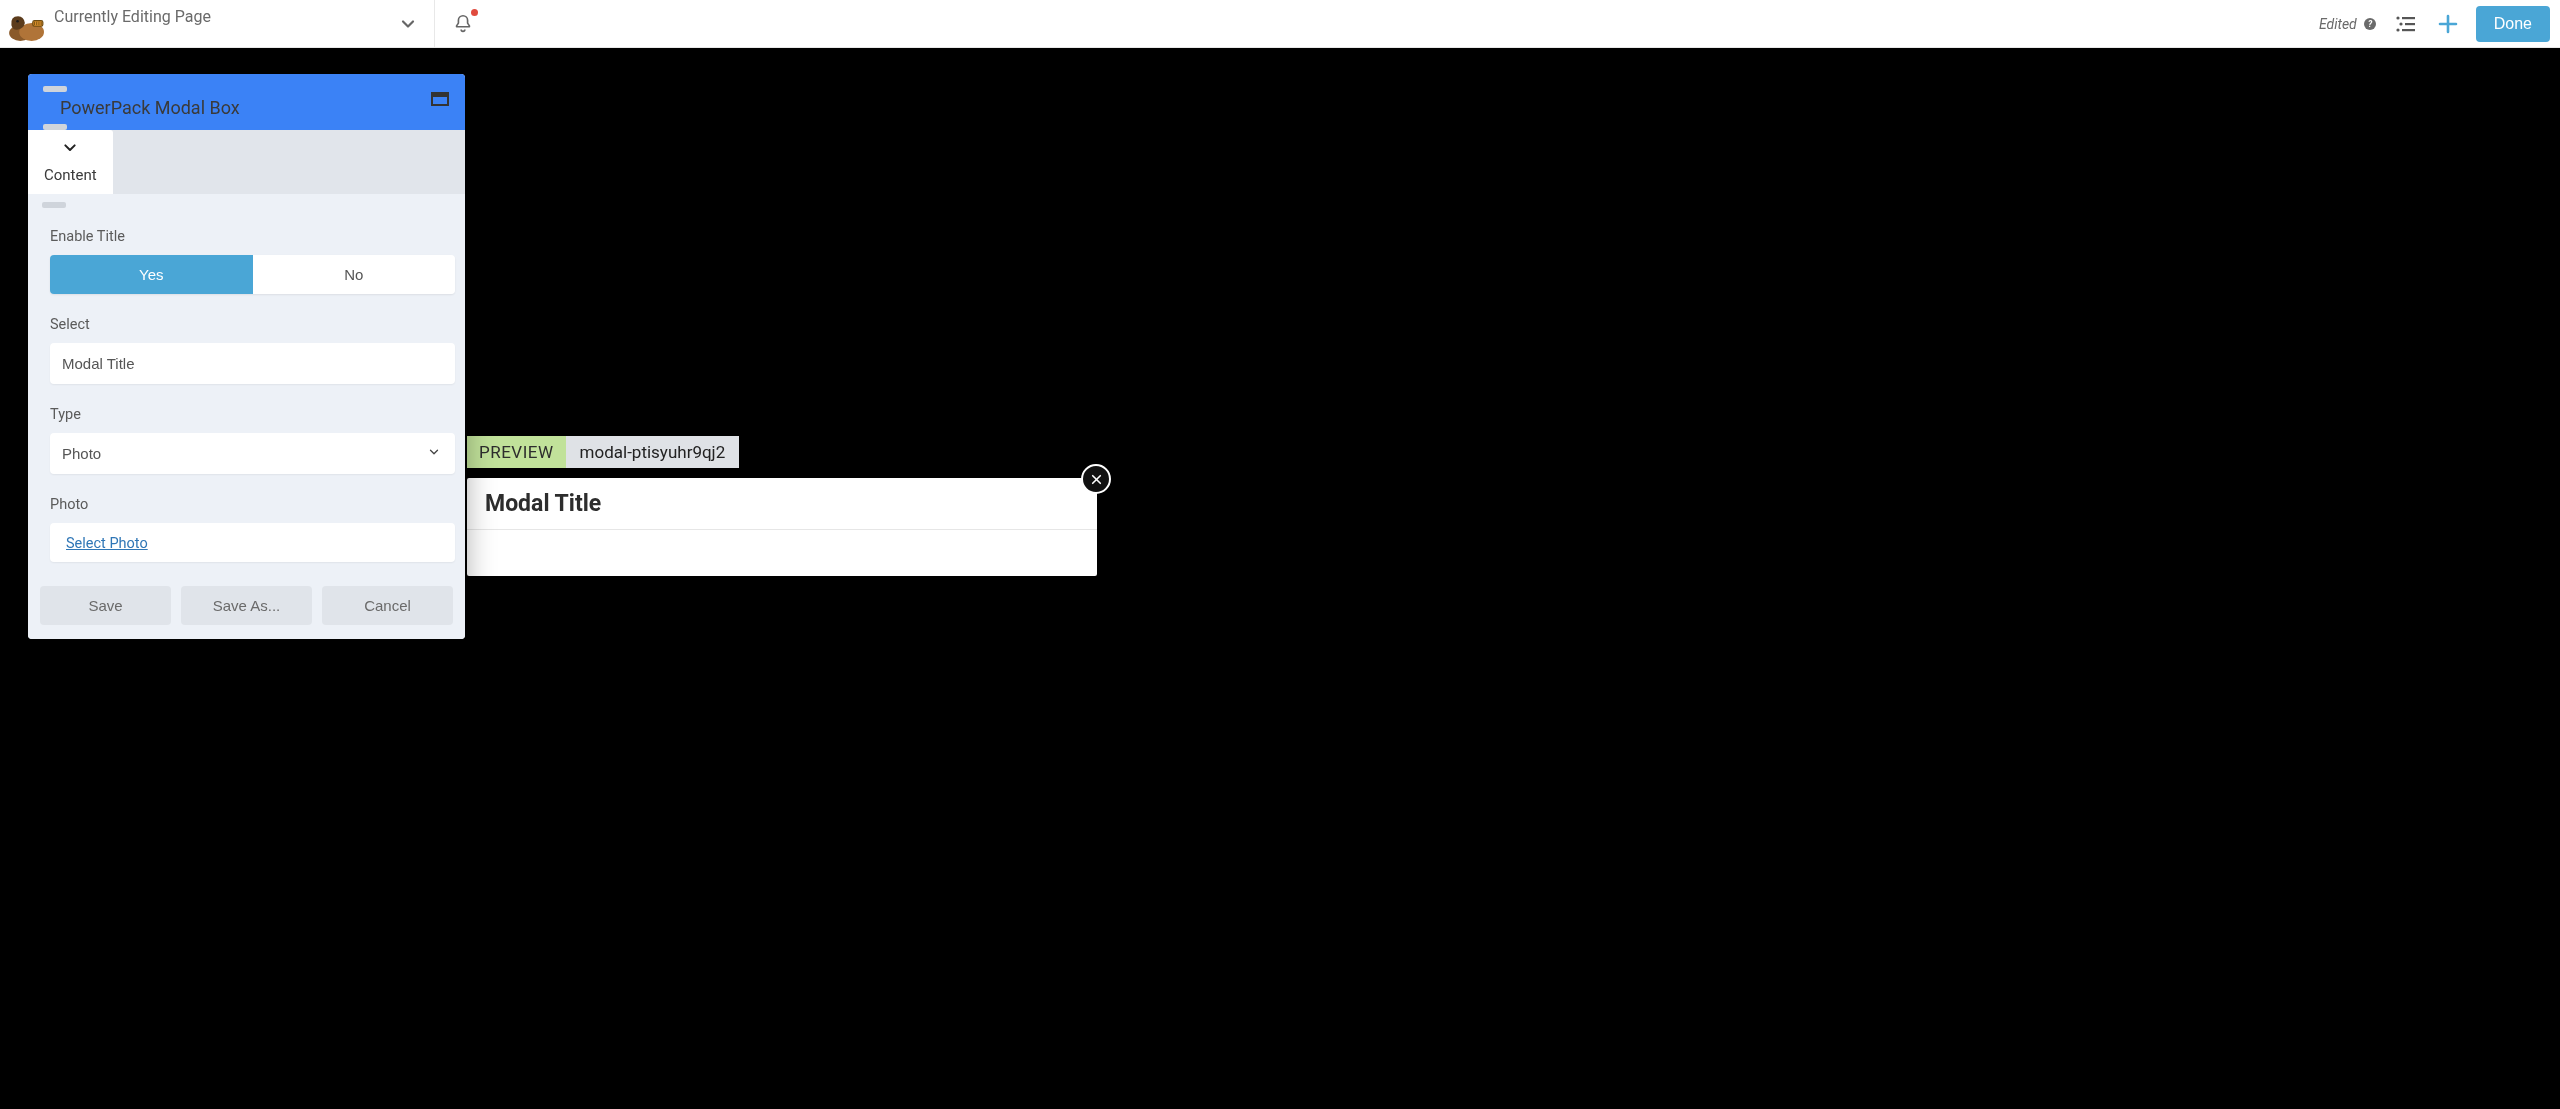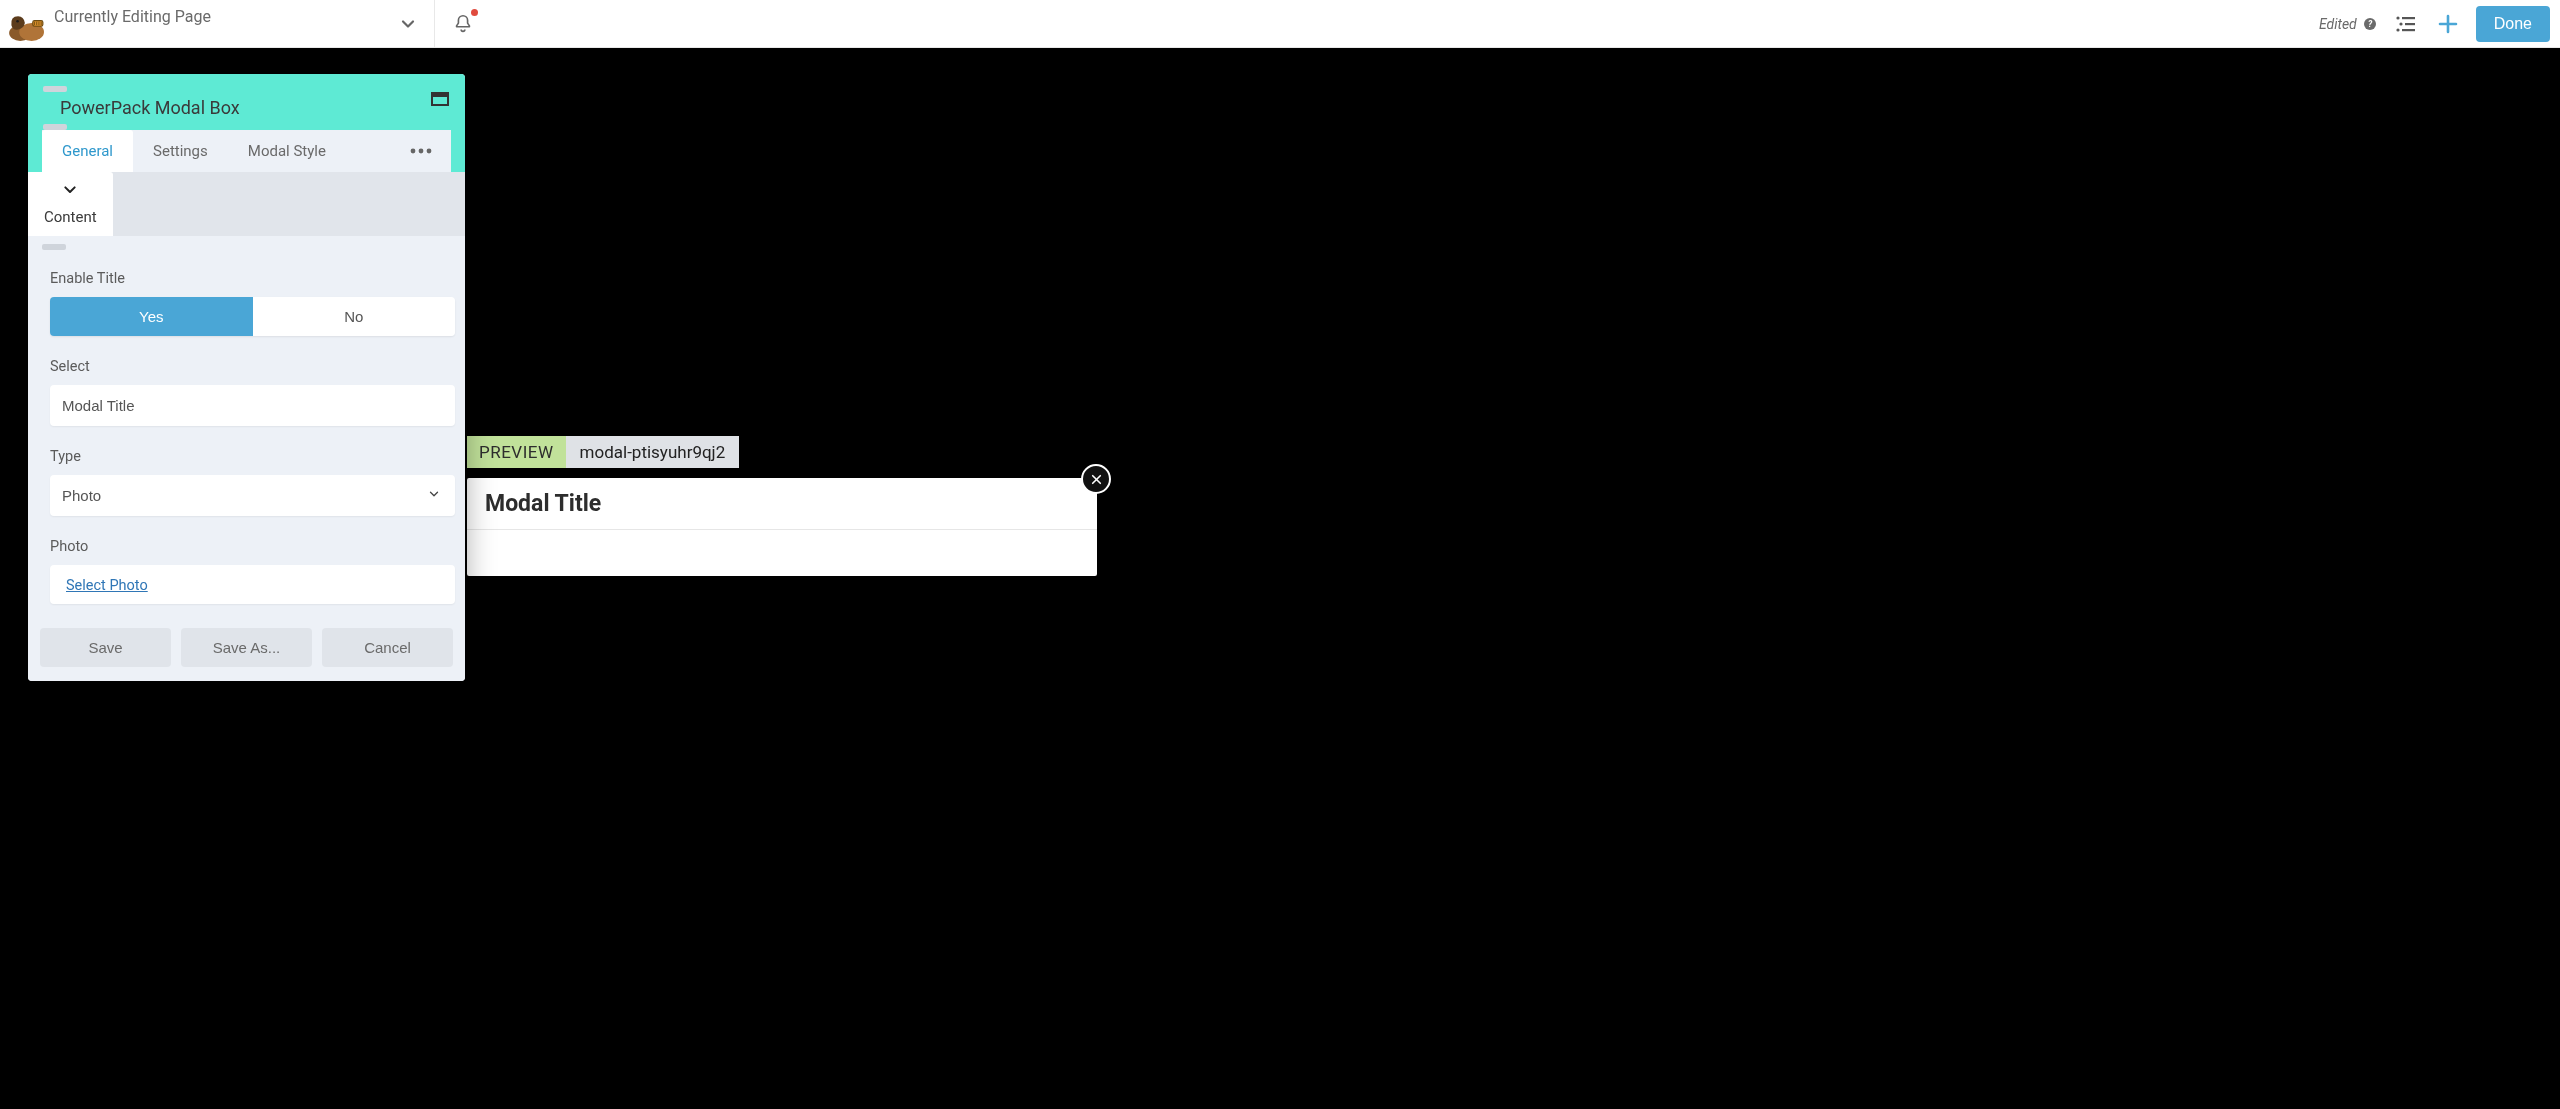--- a/index.html
+++ b/index.html
@@ -113,21 +113,21 @@
     width: 437px;
     background: #edf1f7;
     border-radius: 4px;
     box-shadow: 0 10px 30px rgba(0,0,0,0.35);
     z-index: 30;
     overflow: hidden;
     display: flex; flex-direction: column;
   }
   .panel-header {
     padding: 12px 14px 0 14px;
-    background: #5eead4;
+    background: #3b82f6;
   }
   .grab {
     width: 24px; height: 6px;
     background: #cfd4db;
     border-radius: 2px;
     margin-left: 1px;
   }
   .panel-title-row {
     display: flex; align-items: center; justify-content: space-between;
     margin: 5px 0 6px 0;
@@ -447,32 +447,20 @@
   </div>
 
   <div class="panel">
     <div class="panel-header">
       <div class="grab"></div>
       <div class="panel-title-row">
         <div class="panel-title">PowerPack Modal Box</div>
         <div class="window-icon"></div>
       </div>
       <div class="grab" style="margin-left:1px;"></div>
-      <div class="tabs">
-        <div class="tab active">General</div>
-        <div class="tab">Settings</div>
-        <div class="tab">Modal Style</div>
-        <div class="tab-more">
-          <svg width="24" height="8" viewBox="0 0 24 8">
-              <circle cx="4" cy="4" r="2.4" fill="currentColor"></circle>
-              <circle cx="12" cy="4" r="2.4" fill="currentColor"></circle>
-              <circle cx="20" cy="4" r="2.4" fill="currentColor"></circle>
-            </svg>
-        </div>
-      </div>
     </div>
 
     <div class="subtab-row">
       <div class="subtab">
         <span class="chev-v">
           <svg width="22" height="16" viewBox="0 0 24 24">
               <path d="M5 8l7 7 7-7" fill="none" stroke="#222" stroke-width="3" stroke-linecap="round" stroke-linejoin="round"></path>
             </svg>
         </span>
         <span>Content</span>

